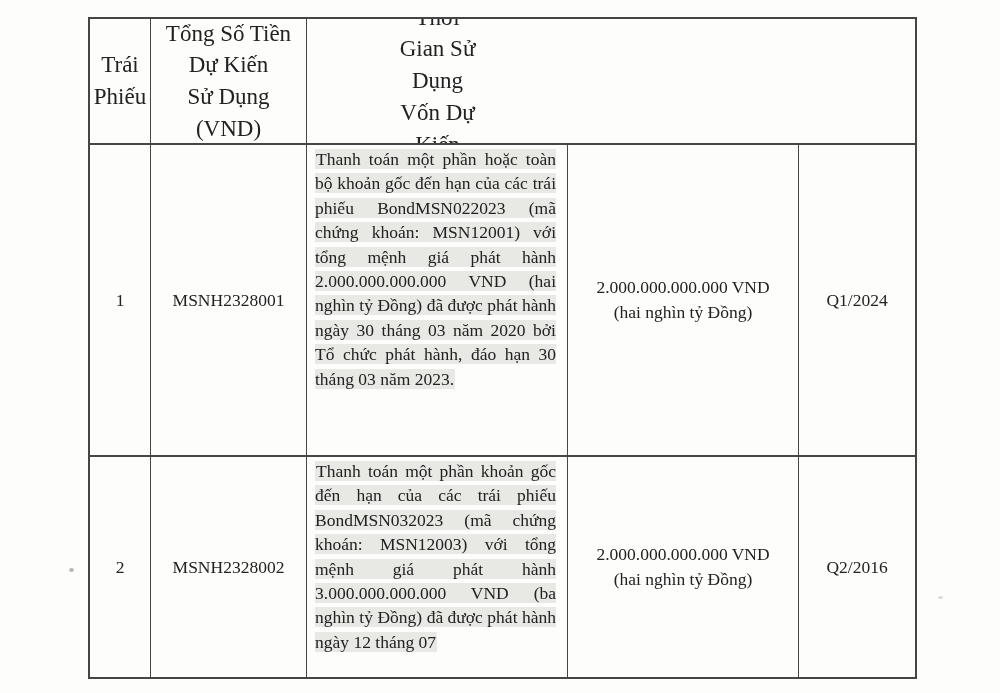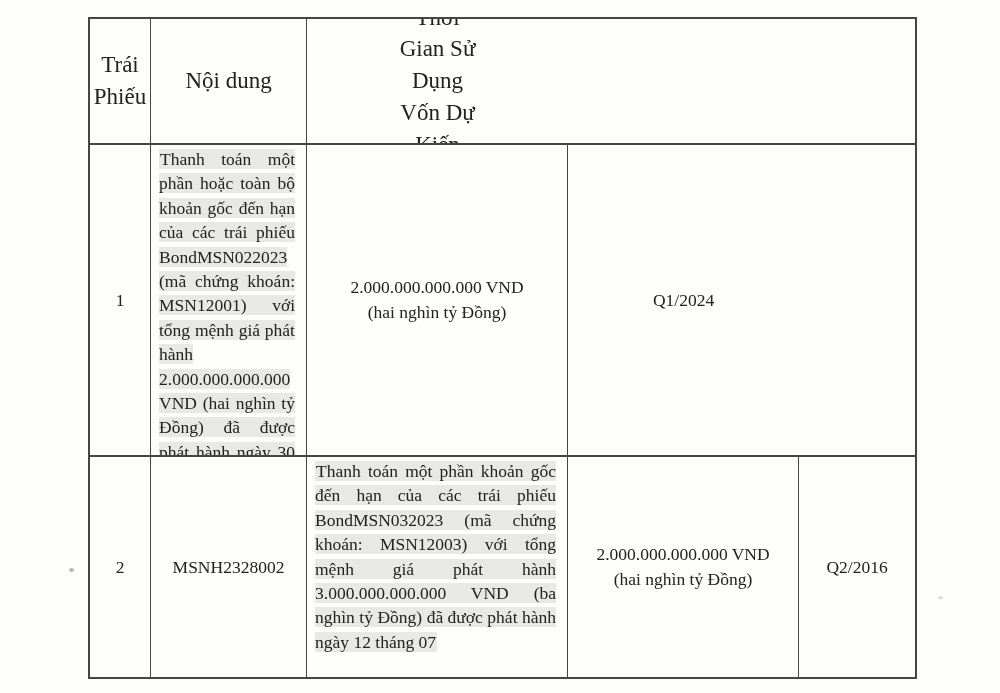--- a/index.html
+++ b/index.html
@@ -81,34 +81,39 @@
 
 <div class="page">
 
   <div class="scan-table">
 
     <div class="t-row header">
       <div class="cell hcell">
         <span>Trái Phiếu</span>
       </div>
       <div class="cell hcell">
-        <span>Nội dung</span>
+        <span>Tổng Số Tiền Dự Kiến
+Sử Dụng
+(VND)</span>
       </div>
       <div class="cell hcell">
         <span>Thời
 Gian Sử
 Dụng
 Vốn Dự
 Kiến</span>
       </div>
     </div>
 
     <div class="t-row r1">
       <div class="cell">
         <span>1</span>
+      </div>
+      <div class="cell">
+        <span>MSNH2328001</span>
       </div>
       <div class="cell c-content">
         <p class="para"><span class="hl">Thanh toán một phần hoặc toàn bộ khoản gốc đến hạn của các trái phiếu BondMSN022023 (mã chứng khoán: MSN12001) với tổng mệnh giá phát hành 2.000.000.000.000 VND (hai nghìn tỷ Đồng) đã được phát hành ngày 30 tháng 03 năm 2020 bởi Tổ chức phát hành, đáo hạn 30 tháng 03 năm 2023.</span></p>
       </div>
       <div class="cell">
         <span class="pre">2.000.000.000.000 VND
 (hai nghìn tỷ Đồng)</span>
       </div>
       <div class="cell">
         <span>Q1/2024</span>

